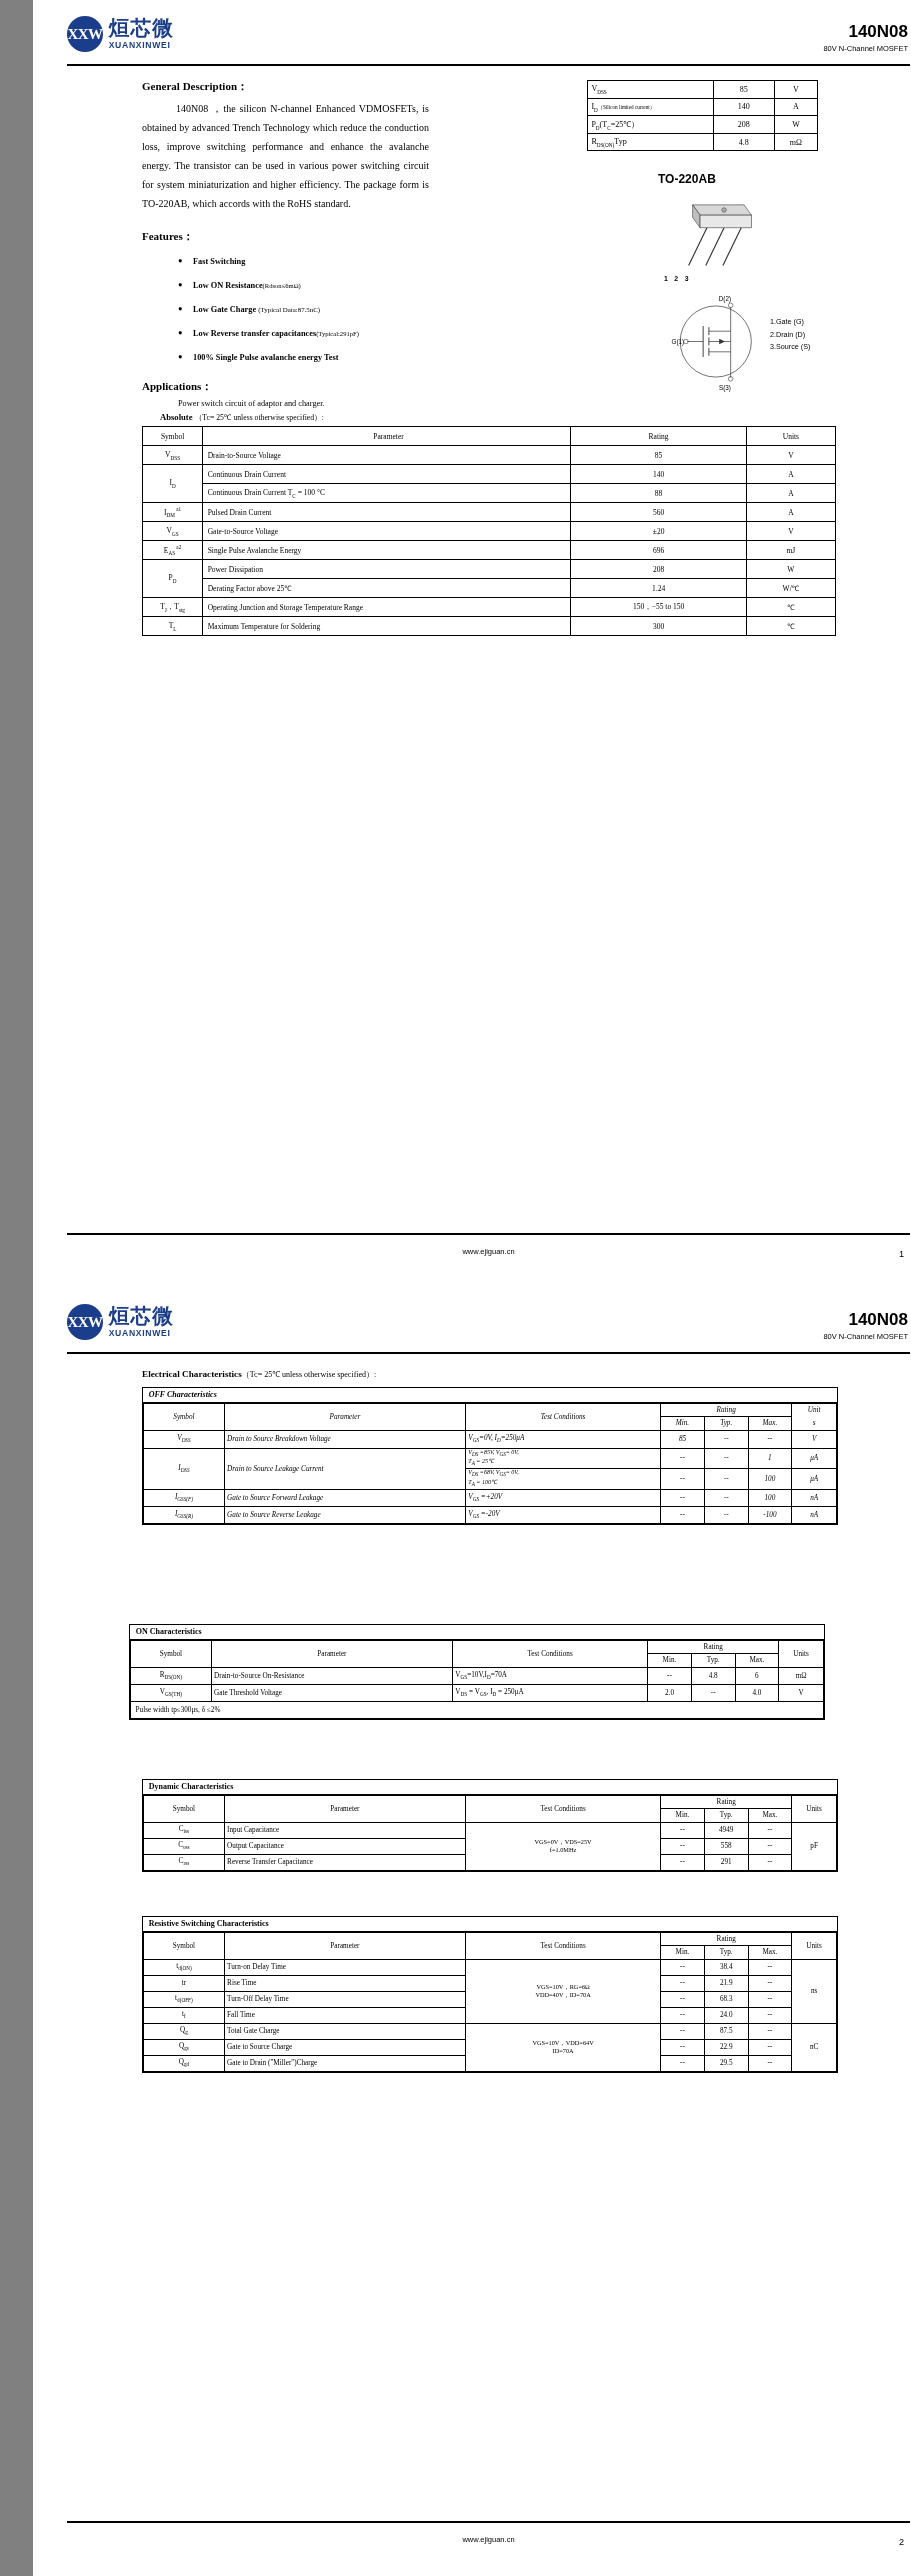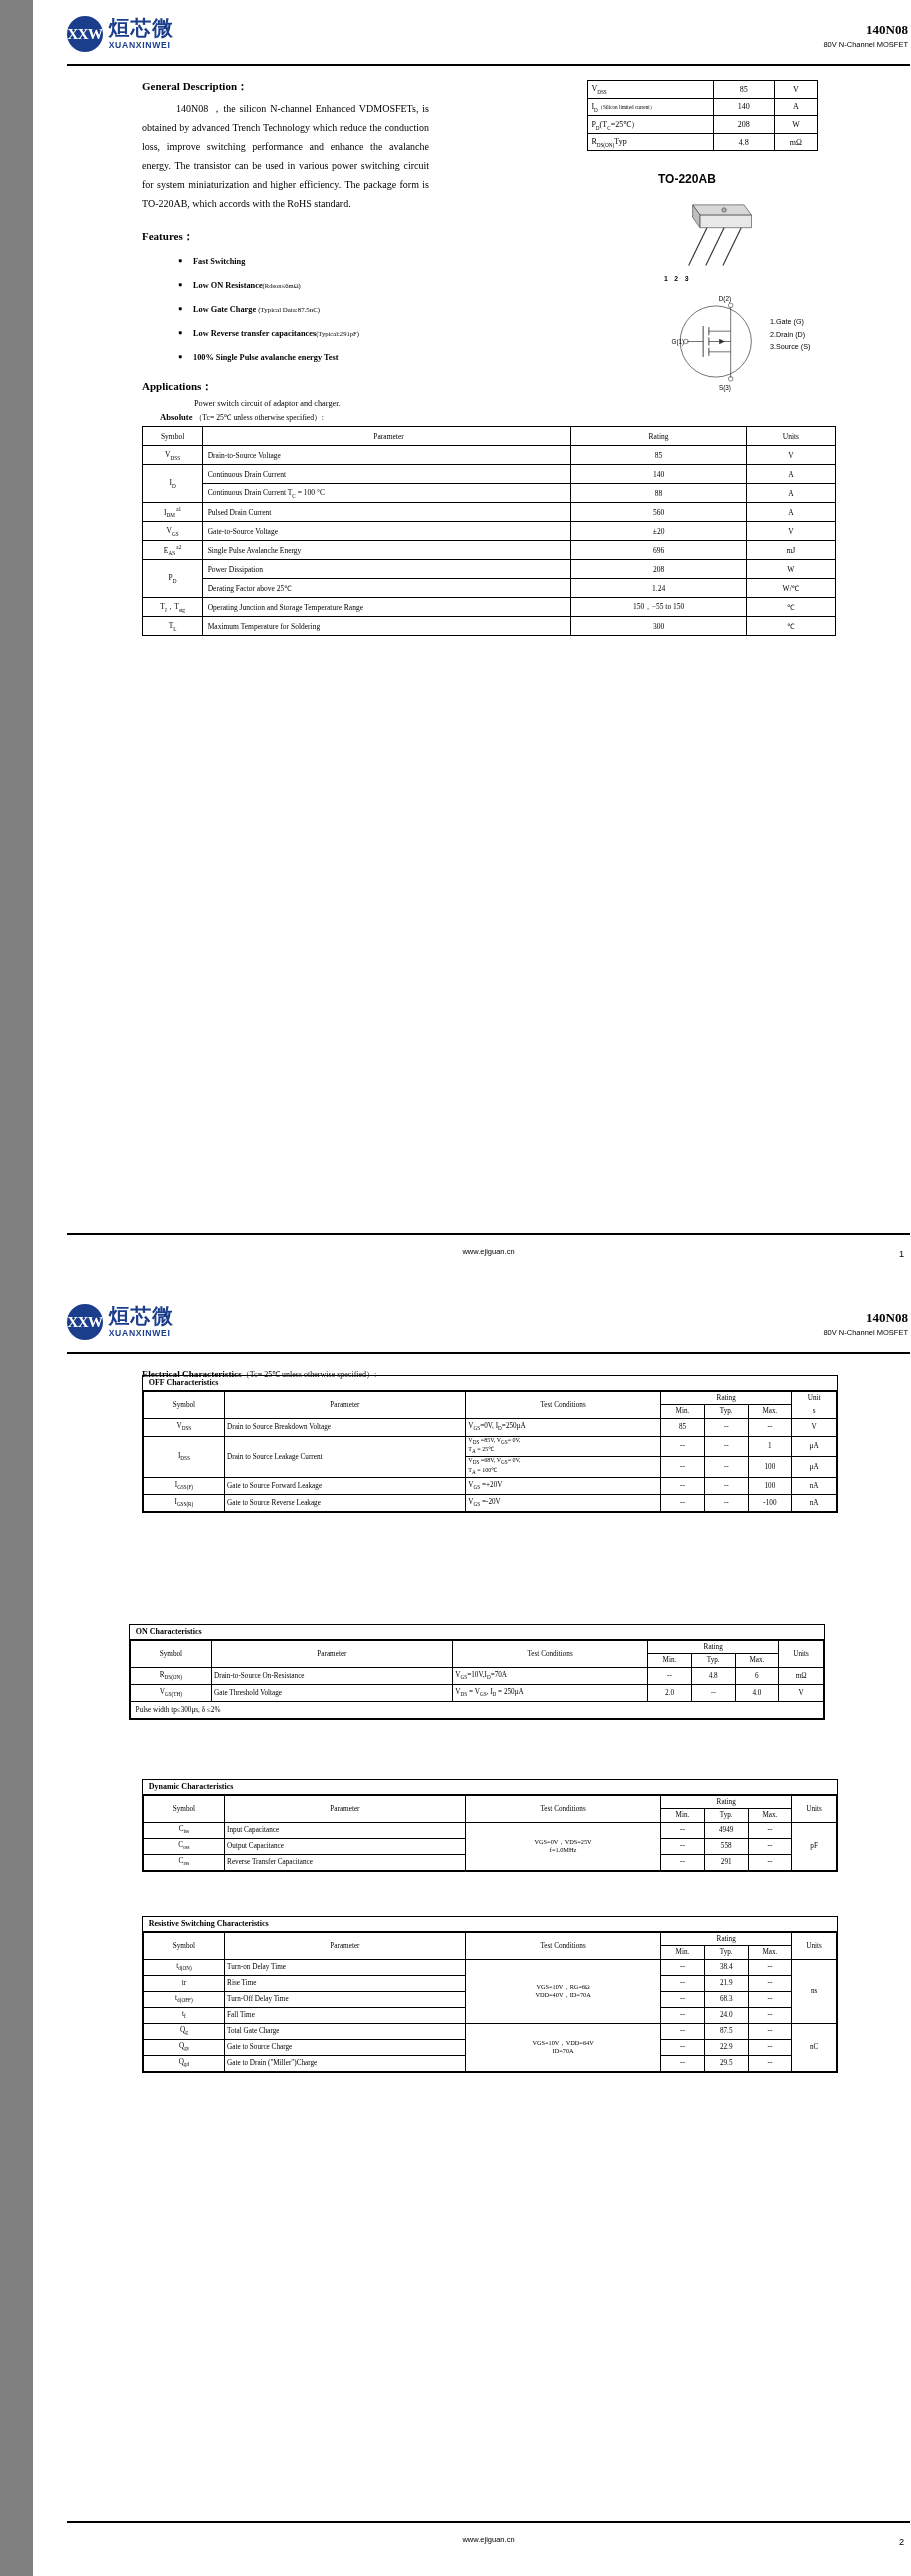--- a/index.html
+++ b/index.html
@@ -8,21 +8,21 @@
   .sheet{width:911px;height:1288px;position:relative;background:#fff;overflow:hidden;}
 
   
   .hdr{position:relative;height:69px;}
   .logo-wrap{position:absolute;left:34px;top:16px;display:flex;align-items:center;}
   .logo-circle{width:36px;height:36px;border-radius:50%;background:#1b3e8c;display:flex;align-items:center;justify-content:center;color:#fff;font-size:15px;font-weight:bold;font-family:"Liberation Serif",serif;letter-spacing:-0.6px;}
   .logo-text{margin-left:5.7px;}
   .logo-cn{font-size:20.7px;font-weight:bold;color:#1b3e8c;letter-spacing:1.1px;line-height:1.05;font-family:"DejaVu Sans",sans-serif;}
   .logo-en{font-size:8.6px;font-weight:bold;color:#1b3e8c;letter-spacing:0.7px;font-family:"Liberation Sans",sans-serif;}
   .hdr-right{position:absolute;right:36px;top:22px;text-align:right;}
-  .part-no{font-size:13px;font-weight:bold;font-family:Liberation Serif, serif;color:#000;}
+  .part-no{font-size:17px;font-weight:bold;font-family:Liberation Sans, sans-serif;color:#000;}
   .part-sub{font-size:7.5px;font-family:"Liberation Sans",sans-serif;color:#000;margin-top:1.7px;}
   .hdr-rule{position:absolute;left:34px;right:34px;top:64px;height:1.7px;background:#000;}
 
   
   .h2{font-size:11px;font-weight:bold;font-family:"Liberation Serif",serif;}
   .sec-general{position:absolute;left:109px;top:79px;width:287px;}
   .gd-body{font-size:10px;line-height:19px;text-align:justify;margin-top:4.6px;}
   .gd-body .ind{display:inline-block;width:34px;}
 
   
@@ -47,21 +47,21 @@
   .feat:before{content:"\25CF";position:absolute;left:0;top:-0.6px;font-size:7.5px;}
   .feat .nb{font-weight:normal;font-size:6.6px;}
   .feat .nb2{font-weight:normal;font-size:6.9px;}
 
   
   .schem{position:absolute;left:585px;top:287px;width:207px;height:109px;}
   .schem-legend{position:absolute;left:737px;top:316px;font-size:7.2px;line-height:12.6px;font-family:"Liberation Sans",sans-serif;}
 
   
   .sec-app{position:absolute;left:109px;top:379px;}
-  .app-body{font-size:8.3px;margin-top:4.6px;margin-left:52px;}
+  .app-body{font-size:8.3px;margin-top:4.6px;margin-left:36px;}
 
   
   .abs-title{position:absolute;left:127px;top:412px;font-size:8.6px;font-weight:bold;}
   .abs-title .nm{font-weight:normal;font-size:7.7px;}
   .tbl-abs{position:absolute;left:109px;top:426px;border-collapse:collapse;font-size:7.5px;width:694px;}
   .tbl-abs td,.tbl-abs th{border:0.6px solid #000;height:16px;}
   .tbl-abs .c-sym{width:57px;text-align:center;}
   .tbl-abs .c-par{width:361px;padding-left:4.6px;}
   .tbl-abs .c-rat{width:172px;text-align:center;}
   .tbl-abs .c-uni{width:86px;text-align:center;}
@@ -280,21 +280,21 @@
         <div class="part-no">140N08</div>
         <div class="part-sub">80V N-Channel MOSFET</div>
       </div>
       <div class="hdr-rule"></div>
     </div>
 
     <div class="p2-title">
       <span>Electrical Characteristics</span><span class="nm">（Tc= 25℃  unless otherwise specified）:</span>
     </div>
 
-    <div class="blk" style="left:109px;top:87px;width:694px;">
+    <div class="blk" style="left:109px;top:99px;width:694px;font-style:italic;">
       <div class="blk-hdr">OFF Characteristics</div>
       <table class="t">
         <tbody>
             <tr>
           <th rowspan="2" style="width:75px;height:26px" class="ctr">Symbol</th>
           <th rowspan="2" style="width:235px">Parameter</th>
           <th rowspan="2" style="width:189px" class="ctr">Test Conditions</th>
           <th colspan="3" class="ctr" style="height:12.6px">Rating</th>
           <th style="width:39px;border-bottom:none;height:12.6px" class="ctr">Unit</th>
         </tr>

